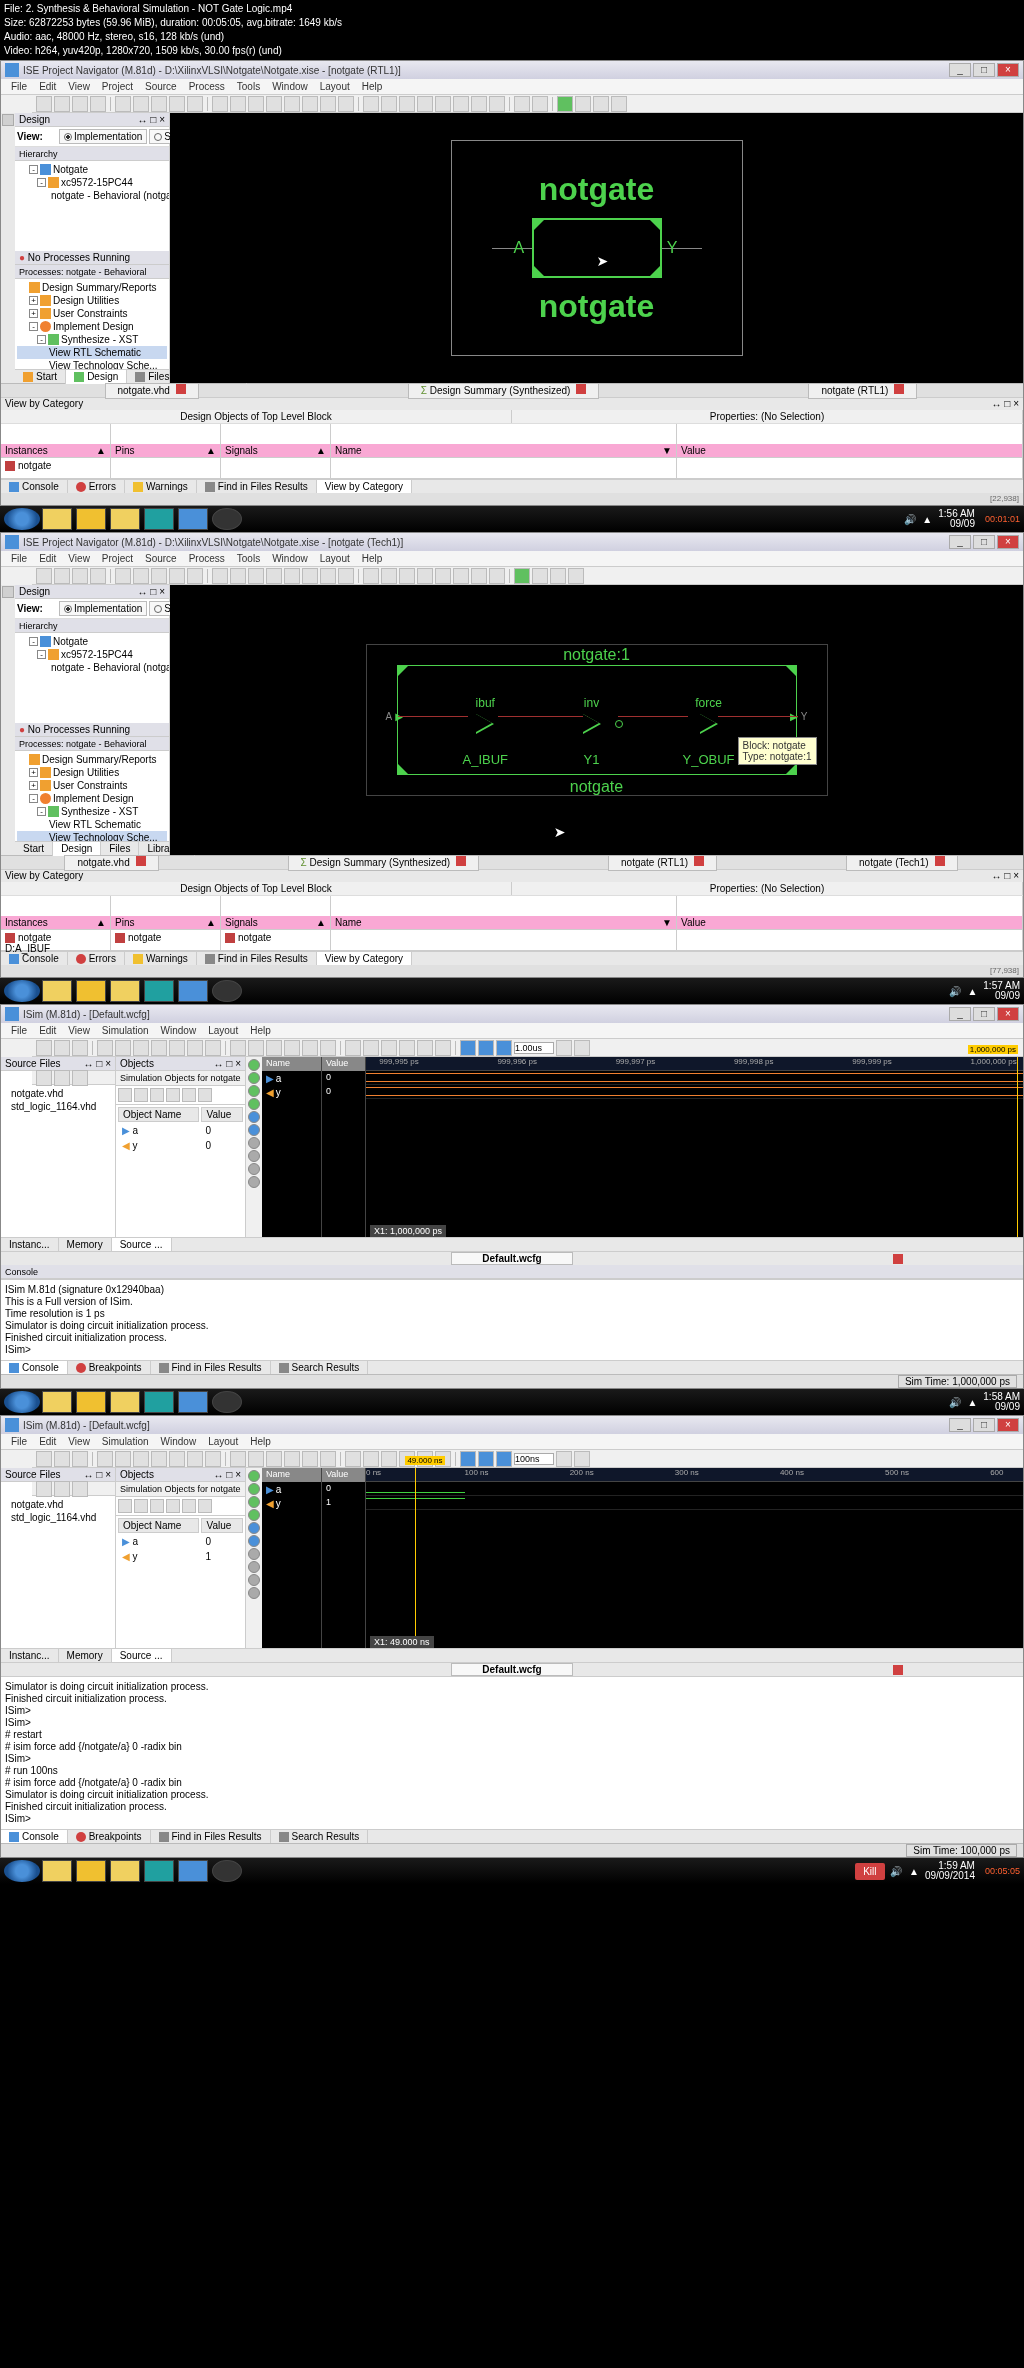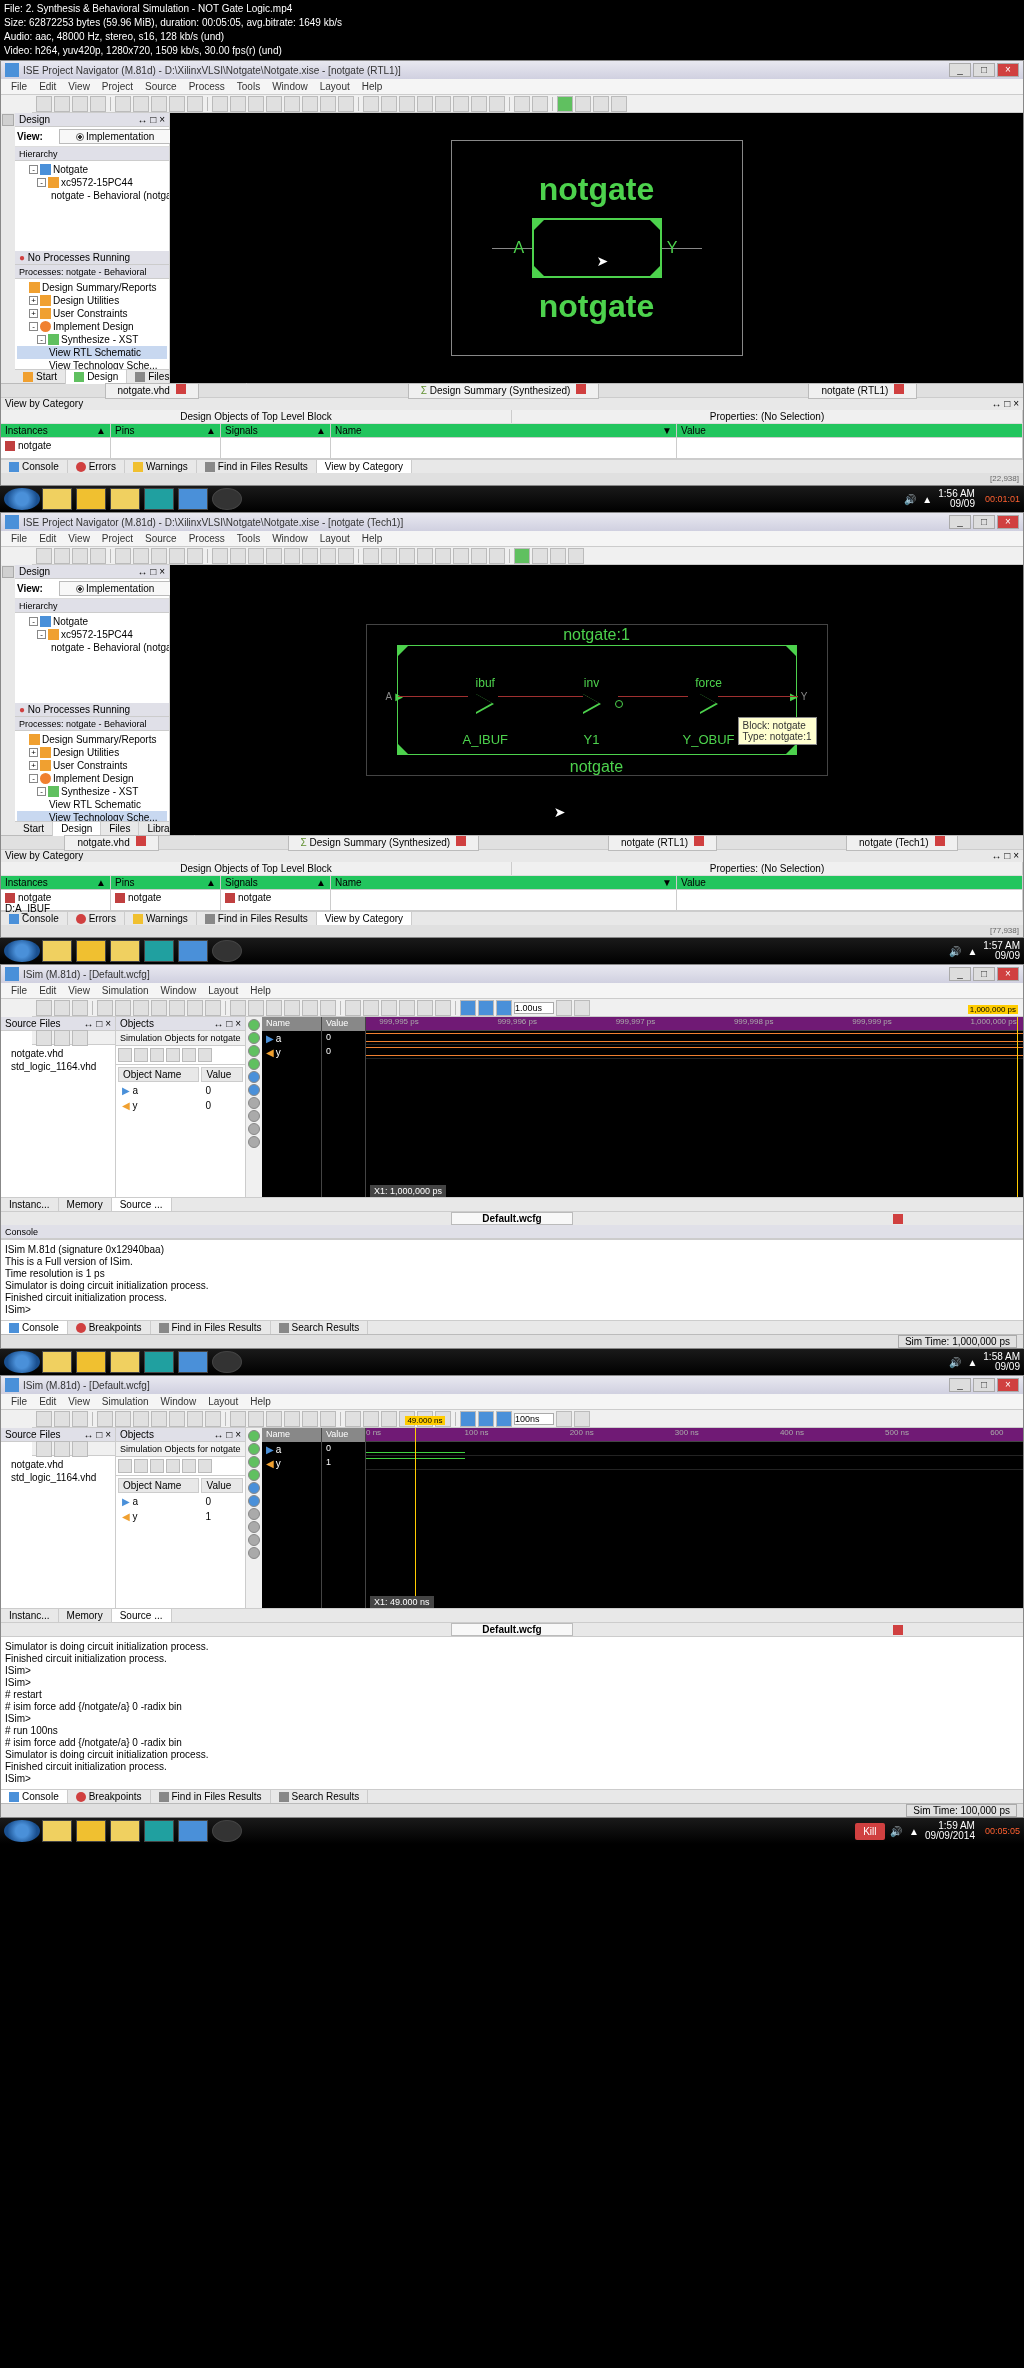--- a/index.html
+++ b/index.html
@@ -23,21 +23,21 @@
 .toolbar .sep { width: 1px; height: 14px; background: #bbb; margin: 0 2px; }
 .toolbar .run { background: #60c060; }
 .toolbar .arrow { background: #4a90d9; }
 
 .ise-body { display: flex; height: 270px; }
 .left-panel { width: 155px; background: #fff; border-right: 1px solid #ccc; display: flex; flex-direction: column; }
 .panel-header { background: #e0e0e8; height: 14px; padding: 0 4px; font-size: 9px; line-height: 14px; border-bottom: 1px solid #ccc; display: flex; justify-content: space-between; }
 .panel-header .close { cursor: pointer; }
 .view-row { display: flex; align-items: center; padding: 2px; border-bottom: 1px solid #ddd; font-size: 9px; }
 .view-row .lbl { margin-right: 16px; font-weight: bold; }
-.view-row .opt { padding: 1px 16px; border: 1px solid #bbb; background: #f8f8f8; margin-right: 2px; display: flex; align-items: center; gap: 2px; }
+.view-row .opt { padding: 1px 4px; border: 1px solid #bbb; background: #f8f8f8; margin-right: 2px; display: flex; align-items: center; gap: 2px; }
 .view-row .opt .radio { width: 8px; height: 8px; border: 1px solid #666; border-radius: 50%; }
 .view-row .opt.sel .radio { background: radial-gradient(circle, #333 40%, #fff 50%); }
 .vert-tabs { width: 14px; background: #e8e8e8; display: flex; flex-direction: column; }
 .vert-tabs .vt { width: 12px; height: 12px; background: #d0d0d0; margin: 1px; border: 1px solid #aaa; }
 
 .tree { flex: 1; background: #fff; overflow: auto; font-size: 9px; padding: 2px; }
 .tree .node { padding: 1px 0 1px 12px; white-space: nowrap; display: flex; align-items: center; gap: 2px; }
 .tree .node.l1 { padding-left: 20px; }
 .tree .node.l2 { padding-left: 32px; }
 .tree .node.sel { background: #c8d8f0; }
@@ -92,21 +92,21 @@
 .doc-tabs { background: #e0e0e0; height: 14px; display: flex; border-top: 1px solid #bbb; font-size: 9px; align-items: center; }
 .doc-tabs .tab { padding: 0 12px; line-height: 14px; background: #f0f0f0; border: 1px solid #bbb; margin-right: 2px; }
 .doc-tabs .tab .close { margin-left: 6px; width: 10px; height: 10px; background: #d04040; display: inline-block; }
 
 .props-panel { background: #fff; border-top: 1px solid #ccc; }
 .props-header { background: #e8e8e8; height: 12px; font-size: 9px; padding: 0 4px; display: flex; justify-content: space-between; }
 .props-row { display: flex; height: 14px; font-size: 9px; border-bottom: 1px solid #ddd; }
 .props-row .section { flex: 1; text-align: center; background: #f0f0f0; line-height: 14px; border-right: 1px solid #ccc; }
 .props-cols { display: flex; border-bottom: 1px solid #ccc; }
 .props-cols .col { border-right: 1px solid #ccc; }
-.props-cols .hdr { background: #22c55e; font-size: 9px; padding: 1px 4px; border-bottom: 1px solid #ccc; display: flex; justify-content: space-between; }
+.props-cols .hdr { background: #f9a8d4; font-size: 9px; padding: 1px 4px; border-bottom: 1px solid #ccc; display: flex; justify-content: space-between; margin-top: 20px; }
 .props-cols .body { height: 20px; font-size: 9px; padding: 2px 4px; }
 .props-cols .body .item { display: flex; align-items: center; gap: 3px; }
 
 .console-tabs { background: #e8e8e8; height: 14px; display: flex; font-size: 9px; border-top: 1px solid #ccc; }
 .console-tabs .tab { padding: 0 8px; line-height: 14px; border-right: 1px solid #ccc; display: flex; align-items: center; gap: 3px; }
 .console-tabs .tab .ticon-sm { width: 10px; height: 10px; }
 .console-tabs .tab.console .ticon-sm { background: #4a90d9; }
 .console-tabs .tab.errors .ticon-sm { background: #d04040; border-radius: 50%; }
 .console-tabs .tab.warnings .ticon-sm { background: #f0c030; }
 .console-tabs .tab.find .ticon-sm { background: #888; }
@@ -135,21 +135,21 @@
 .isim-sigbar .sb { width: 12px; height: 12px; background: #60c060; border-radius: 50%; border: 1px solid #888; }
 .isim-sigbar .sb.blue { background: #4a90d9; }
 .isim-sigbar .sb.gray { background: #aaa; }
 .isim-names { width: 60px; background: #000; border-right: 1px solid #444; }
 .isim-names .hdr { background: #888; color: #fff; font-size: 9px; padding: 1px 4px; height: 14px; }
 .isim-names .row { color: #fff; font-size: 9px; padding: 1px 4px; height: 14px; display: flex; align-items: center; gap: 2px; }
 .isim-vals { width: 44px; background: #000; border-right: 1px solid #444; }
 .isim-vals .hdr { background: #888; color: #fff; font-size: 9px; padding: 1px 4px; height: 14px; }
 .isim-vals .row { color: #fff; font-size: 9px; padding: 1px 4px; height: 14px; }
 .isim-waveform { flex: 1; position: relative; }
-.isim-ruler { height: 14px; background: #701a75; border-bottom: 1px solid #444; position: relative; }
+.isim-ruler { height: 14px; background: #0f172a; border-bottom: 1px solid #444; position: relative; }
 .isim-ruler .tick { position: absolute; color: #aaa; font-size: 8px; top: 0; }
 .isim-marker { position: absolute; color: #000; background: #ffcc00; font-size: 8px; padding: 0 2px; top: -12px; }
 .isim-trace { height: 14px; border-bottom: 1px solid #222; position: relative; }
 .isim-trace .line-hi { position: absolute; top: 2px; height: 1px; background: #40d040; }
 .isim-trace .line-lo { position: absolute; bottom: 2px; height: 1px; background: #40d040; }
 .isim-trace .line-or { background: #f08030; }
 .isim-cursor { position: absolute; top: 0; bottom: 0; width: 1px; background: #ffcc00; }
 .isim-xlabel { position: absolute; bottom: 0; left: 4px; color: #fff; background: #444; font-size: 9px; padding: 1px 4px; }
 
 .isim-tree { font-size: 9px; padding: 2px; }

